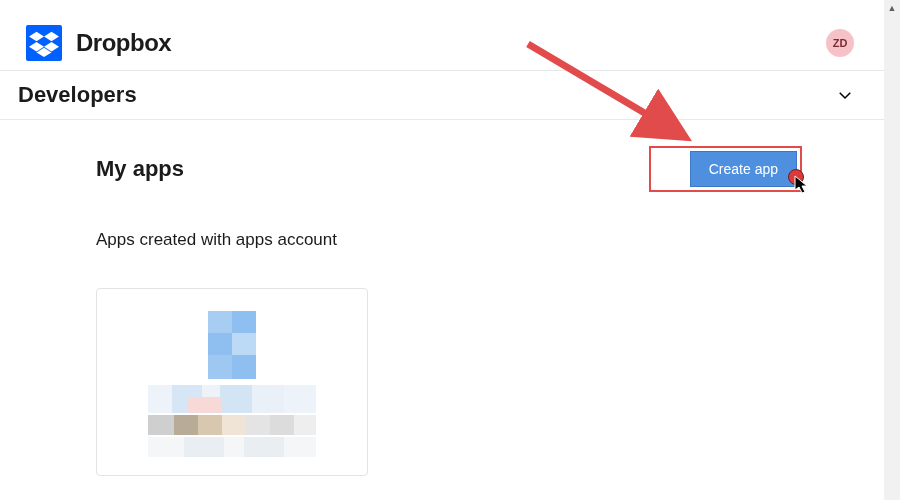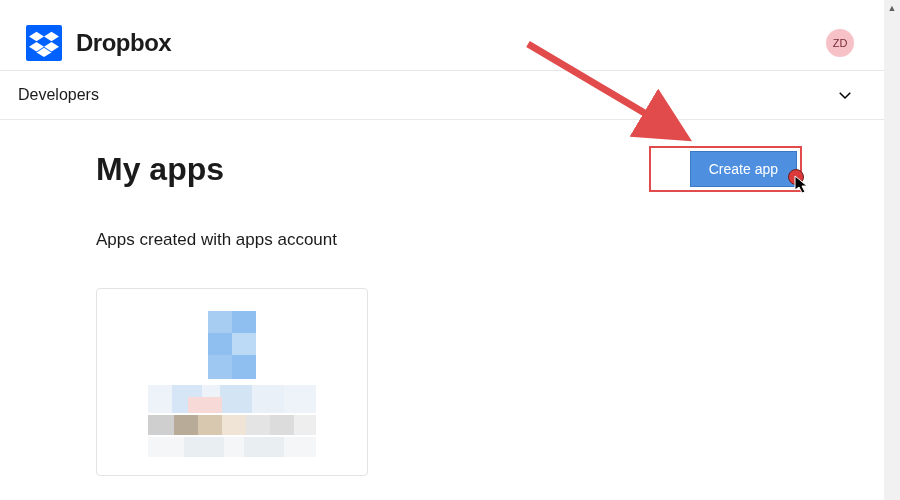--- a/index.html
+++ b/index.html
@@ -6,31 +6,31 @@
   html, body { width: 900px; height: 500px; font-family: -apple-system, BlinkMacSystemFont, "Segoe UI", Helvetica, Arial, sans-serif; color:#1b1b1b; background:#fff; overflow:hidden; }
   .page { position:relative; width:884px; height:500px; background:#fff; }
   
   .scrollbar { position:absolute; top:0; right:-16px; width:16px; height:500px; background:#f1f1f1; }
   .scroll-up { position:absolute; top:0; left:0; width:16px; height:16px; display:flex; align-items:center; justify-content:center; color:#606060; font-size:9px; }
   
   .header { display:flex; align-items:center; justify-content:space-between; height:70px; padding:16px 30px 0 26px; }
   .brand { display:flex; align-items:center; gap:14px; }
   .logo { width:36px; height:36px; background:#0061ff; display:flex; align-items:center; justify-content:center; border-radius:2px; }
   .brand-name { font-size:24px; font-weight:800; letter-spacing:-0.5px; }
-  .avatar { width:28px; height:28px; border-radius:50%; background:#f6c2c8; color:#7a2b36; font-size:11px; font-weight:400; display:flex; align-items:center; justify-content:center; }
+  .avatar { width:28px; height:28px; border-radius:50%; background:#f6c2c8; color:#7a2b36; font-size:11px; font-weight:700; display:flex; align-items:center; justify-content:center; }
   
   .divider { height:1px; background:#e8e8e8; }
   
   .devbar { display:flex; align-items:center; justify-content:space-between; height:48px; padding:0 30px 0 18px; cursor:pointer; }
-  .devbar-title { font-size:16px; font-weight:400; }
+  .devbar-title { font-size:22px; font-weight:700; }
   .chevron { width:18px; height:18px; }
   
   .main { padding:26px 0 0 96px; position:relative; }
   .rowtop { display:flex; align-items:center; justify-content:space-between; width:706px; }
-  .h1 { font-size:32px; font-weight:600; }
+  .h1 { font-size:22px; font-weight:600; }
   .create-wrap { position:relative; padding:3px; border:2px solid #e24b4b; }
   .create-btn { background:#4f8fe0; color:#fff; font-size:14px; padding:9px 18px; border:1px solid #3d78c8; cursor:pointer; display:inline-block; font-weight:500;margin-left:36px; }
   .subtitle { font-size:17px; margin-top:38px; }
   .card { width:272px; height:188px; border:1px solid #e3e3e3; border-radius:4px; margin-top:38px; padding:22px 28px 18px; display:flex; flex-direction:column; align-items:center; justify-content:flex-start; }
   .pixelated { position:relative; width:216px; height:146px; }
   .px { position:absolute; }
   
   .arrow-svg { position:absolute; top:34px; left:520px; width:190px; height:120px; pointer-events:none; }
   
   .red-dot { position:absolute; width:16px; height:16px; border-radius:50%; background:#db3a3a; border:1px solid #6b1f1f; top:169px; left:788px; }

